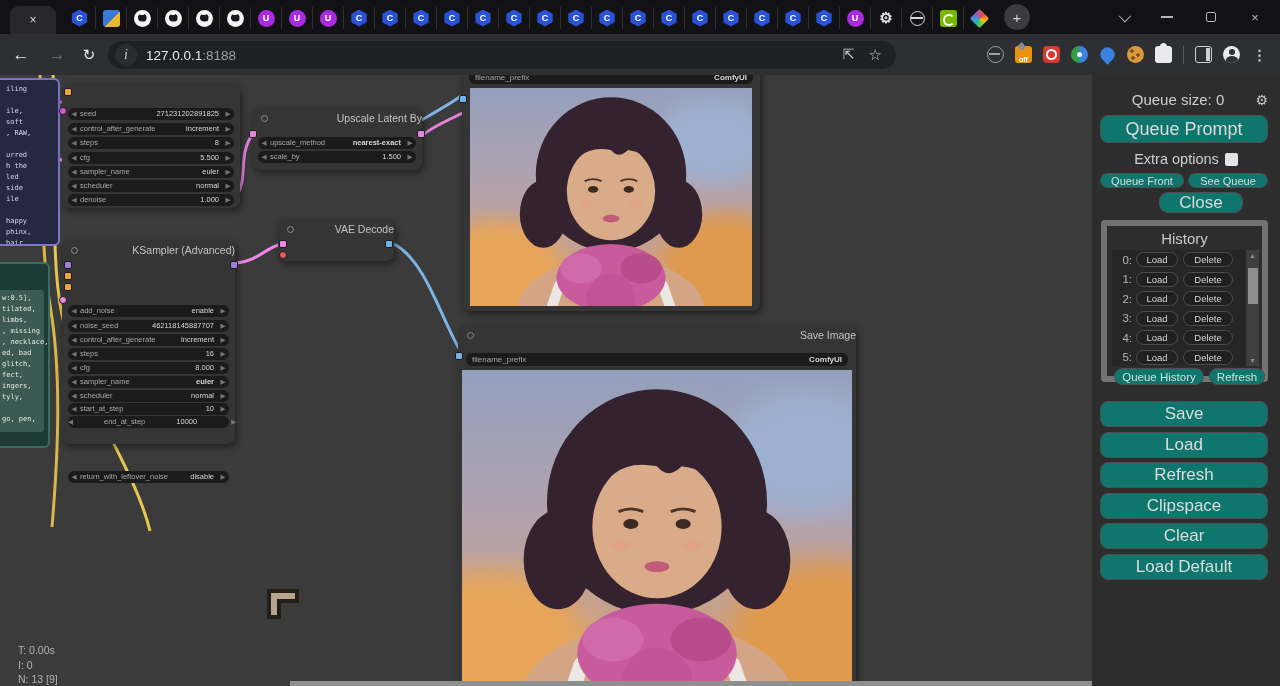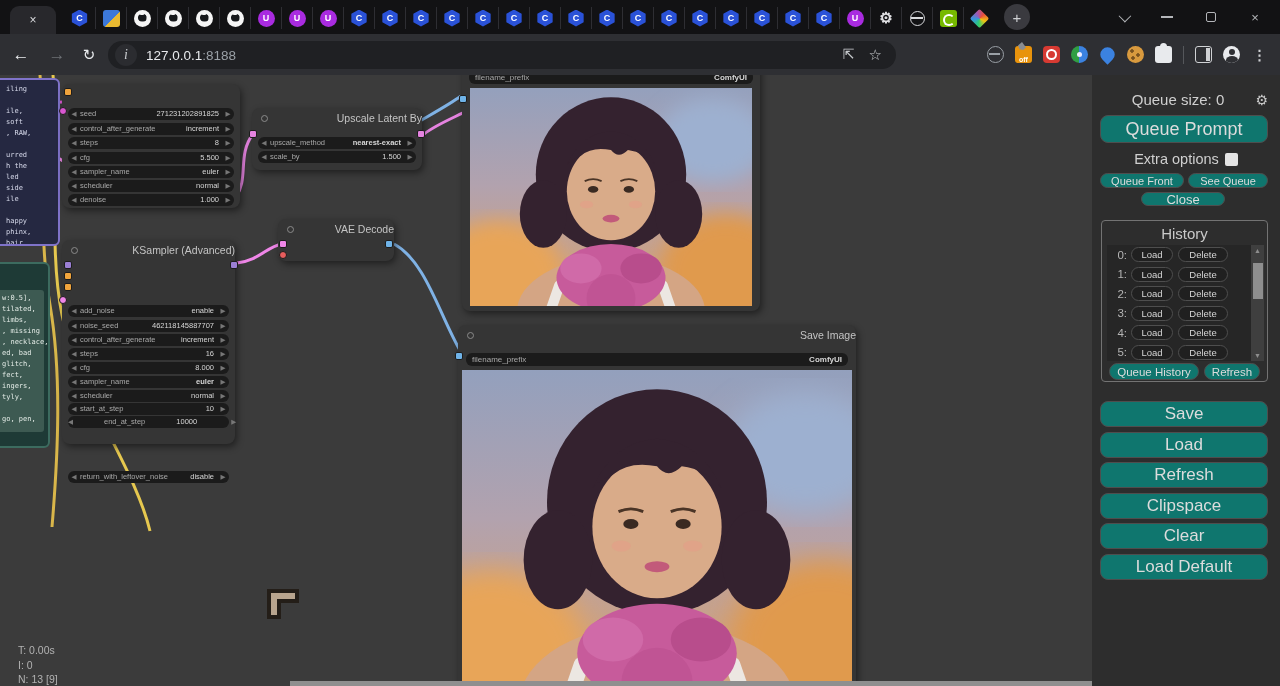--- a/index.html
+++ b/index.html
@@ -125,21 +125,21 @@
                    color:#cfcfcf; font-size:15px; }
   .sb-gear { position:absolute; right:12px; top:17px; color:#c9c9c9; font-size:14px; }
   .btn { position:absolute; background:#0f766e; border:1px solid #4e4e4e; border-radius:9px;
          color:#dcdcdc; display:flex; align-items:center; justify-content:center; }
   .btn-big { left:8px; width:168px; height:26px; font-size:17px; border-radius:8px; }
   .sb-extra { position:absolute; left:0; top:76px; width:188px; text-align:center; color:#cfcfcf;
               font-size:14.5px; }
   .sb-check { display:inline-block; width:13px; height:13px; background:#e4e4e4; border-radius:2px;
               vertical-align:-2px; margin-left:6px; }
   .hist-panel { position:absolute; left:9px; top:145px; width:167px; height:162px;
-                border:1px solid #737373; border-radius:4px; }
+                border:6px solid #737373; border-radius:4px; }
   .hist-title { position:absolute; left:0; top:4px; width:100%; text-align:center; color:#c9c9c9; font-size:15px; }
   .hist-list { position:absolute; left:5px; top:24px; width:145px; height:116px; background:#262626;
                overflow:hidden; }
   .hrow { display:flex; align-items:center; height:19.5px; }
   .hidx { width:24px; text-align:right; color:#b5b5b5; font-size:11.5px; padding-right:4px; }
   .hbtn { background:#202020; border:1px solid #4e4e4e; border-radius:8px; color:#d6d6d6;
           font-size:9.5px; height:15px; display:flex; align-items:center; justify-content:center; }
   .hload { width:42px; margin-right:5px; } .hdel { width:50px; }
   .hist-scroll { position:absolute; right:3px; top:24px; width:13px; height:116px; background:#3f3f3f; }
   .hs-arrow { position:absolute; left:0; width:13px; text-align:center; color:#8d8d8d; font-size:7px; }
@@ -573,21 +573,21 @@
 
 <div class="hscroll"></div>
 
 <div class="sidebar">
   <div class="sb-queue-size">Queue size: 0</div>
   <div class="sb-gear">⚙</div>
   <div class="btn btn-big" style="top:40px; height:28px; font-size:18px;">Queue Prompt</div>
   <div class="sb-extra"><span>Extra options</span><span class="sb-check"></span></div>
   <div class="btn" style="left:8px; top:98px; width:84px; height:15px; font-size:11px;">Queue Front</div>
   <div class="btn" style="left:96px; top:98px; width:80px; height:15px; font-size:11px;">See Queue</div>
-  <div class="btn" style="left:49px; top:117px; width:84px; height:14px; font-size:13px;">Close</div>
+  <div class="btn" style="left:67px; top:117px; width:84px; height:21px; font-size:17px;">Close</div>
 
   <div class="hist-panel">
     <div class="hist-title">History</div>
     <div class="hist-list">
       <div class="hrow">
             <span class="hidx">0:</span>
             <span class="hbtn hload">Load</span>
             <span class="hbtn hdel">Delete</span>
           </div>
       <div class="hrow">

